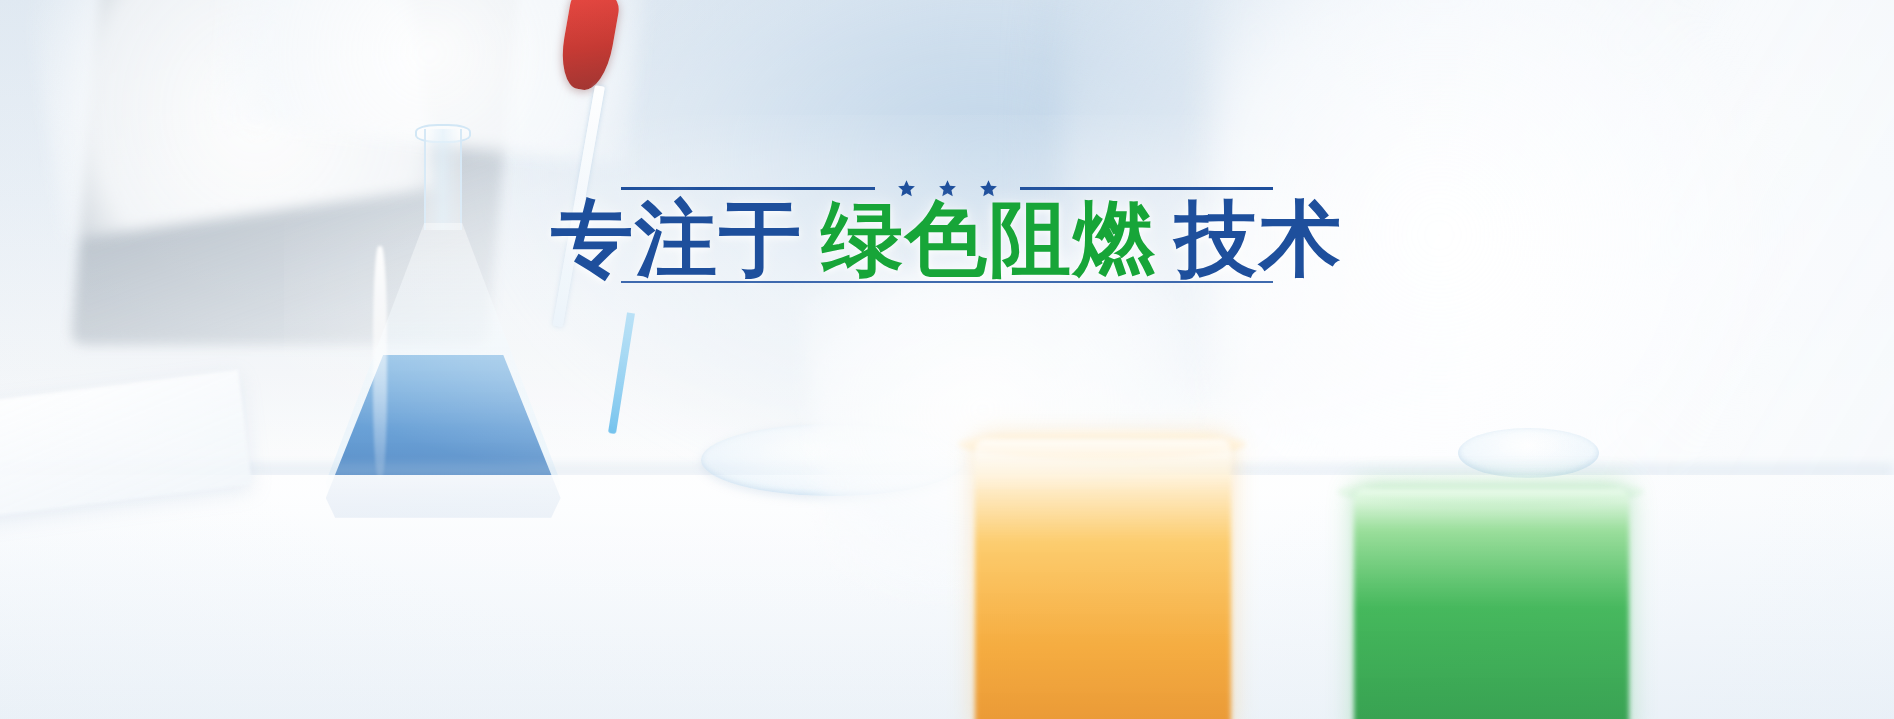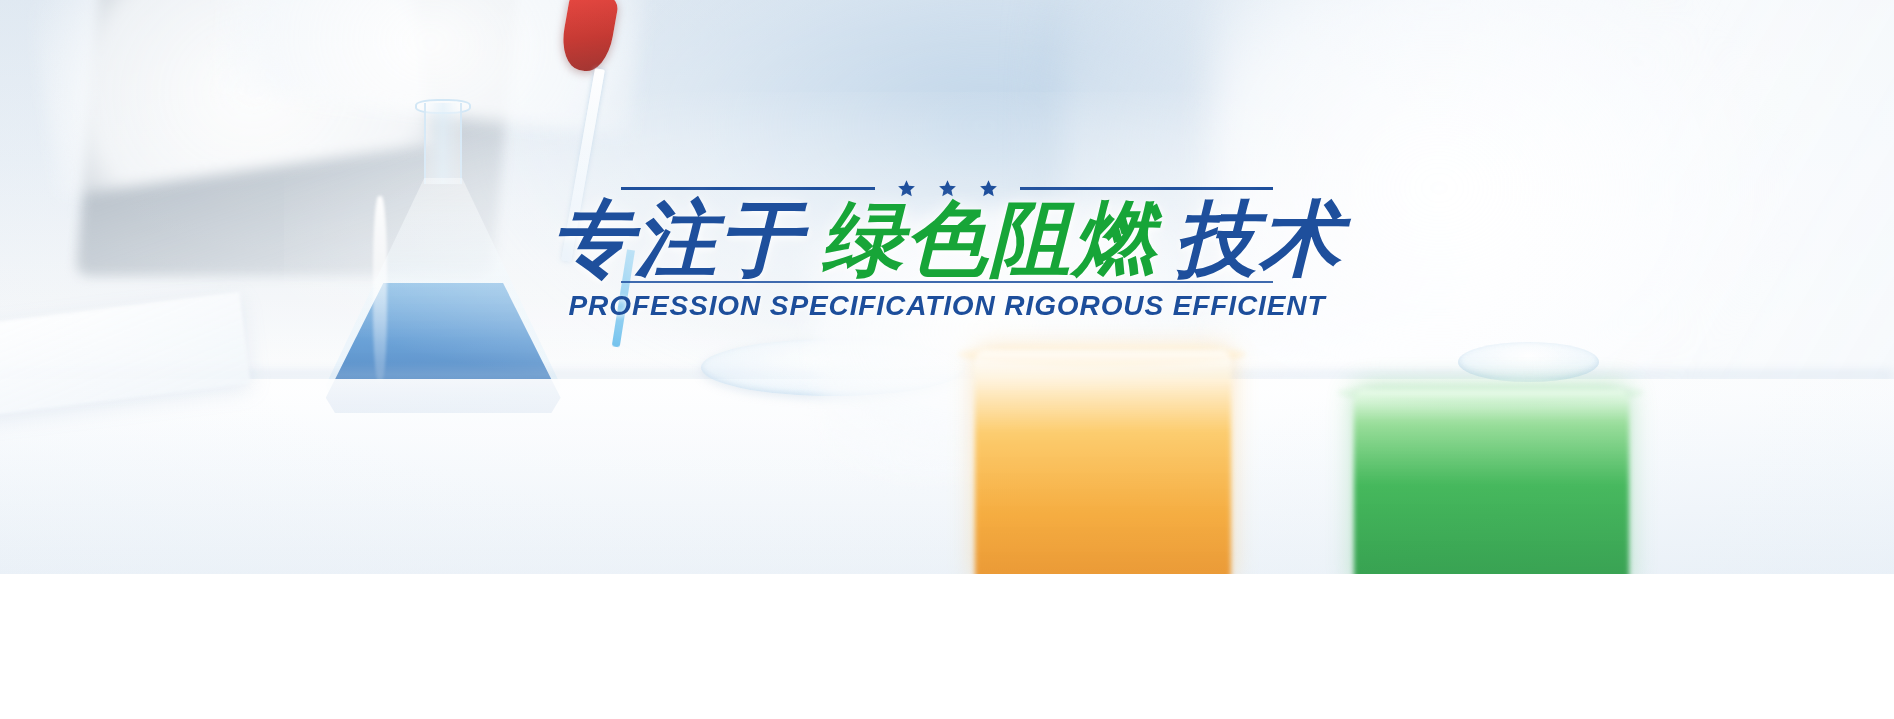--- a/index.html
+++ b/index.html
@@ -4,23 +4,22 @@
 <title>Banner</title>
 <style>
   * { margin:0; padding:0; box-sizing:border-box; }
   html,body{
     width:1894px; height:719px; overflow:hidden;
     font-family:"Liberation Sans","DejaVu Sans",sans-serif;
   }
 
   
   .banner{
-    position:relative; width:1894px; height:574px; overflow:hidden;
+    position:relative; width:1894px; height:719px; overflow:hidden;
     background:#eef3f8;
-    font-style:italic;
   }
 
   
   .photo{ position:absolute; inset:0; overflow:hidden; }
 
   
   .bg-base{
     position:absolute; inset:0;
     background:
       linear-gradient(180deg,#dfe8f1 0%, #e7eef5 28%, #f2f5f8 52%, #fbfcfd 66%, #f4f6f8 100%);
@@ -330,17 +329,16 @@
           <path fill="currentColor" d="M12 1.6l3.1 6.9 7.5.8-5.6 5 1.6 7.4L12 17.9 5.4 21.7 7 14.3 1.4 9.3l7.5-.8z"></path>
         </svg>
       </span>
       <span class="rule"></span>
     </div>
 
     <h1 class="title"><span>专注于</span><span class="gap"></span><span class="green">绿色阻燃</span><span class="gap"></span><span>技术</span></h1>
 
     <div class="title-rule"></div>
 
-    <div class="subtitle">PROFESSION SPECIFICATION RIGOROUS EFFICIENT</div>
 
 
   </div>
 </div>
 
 </body></html>

